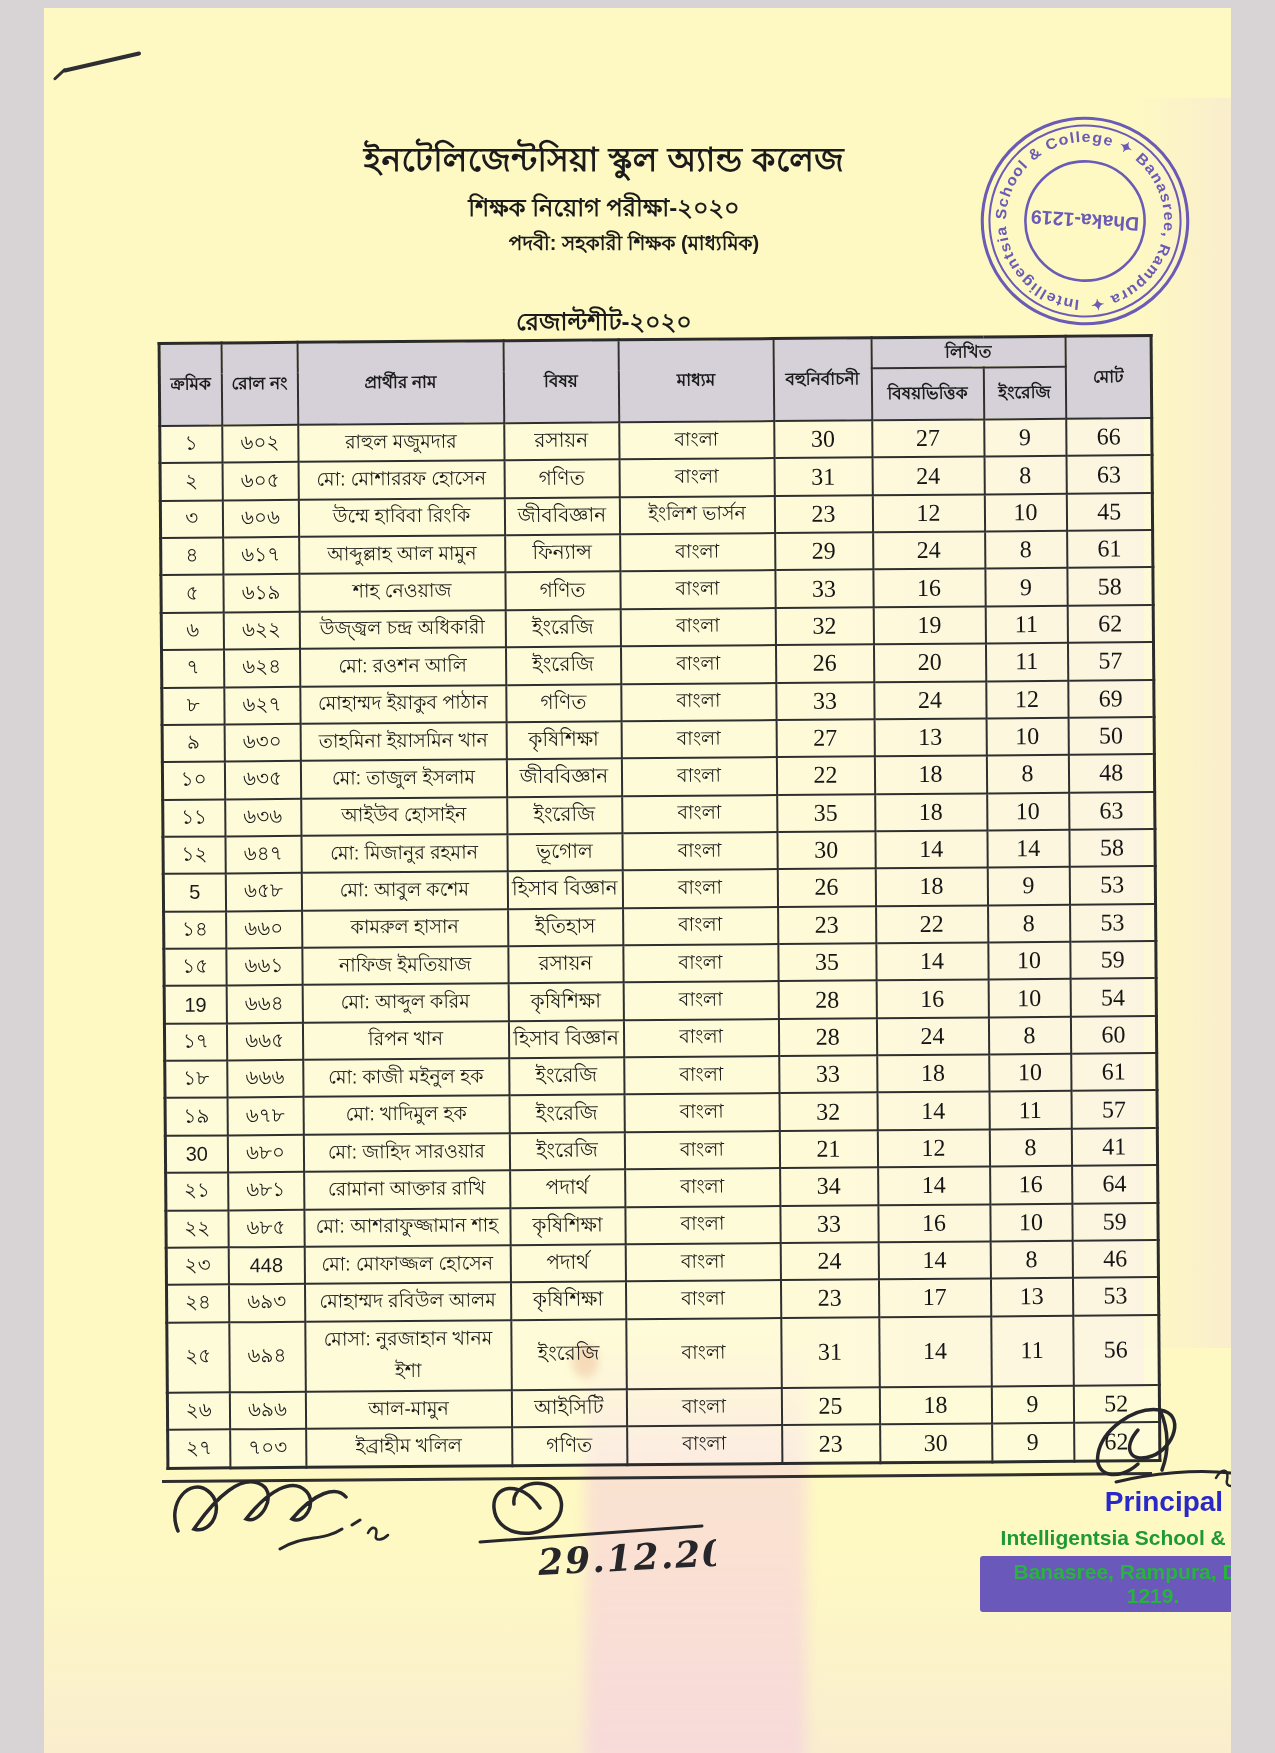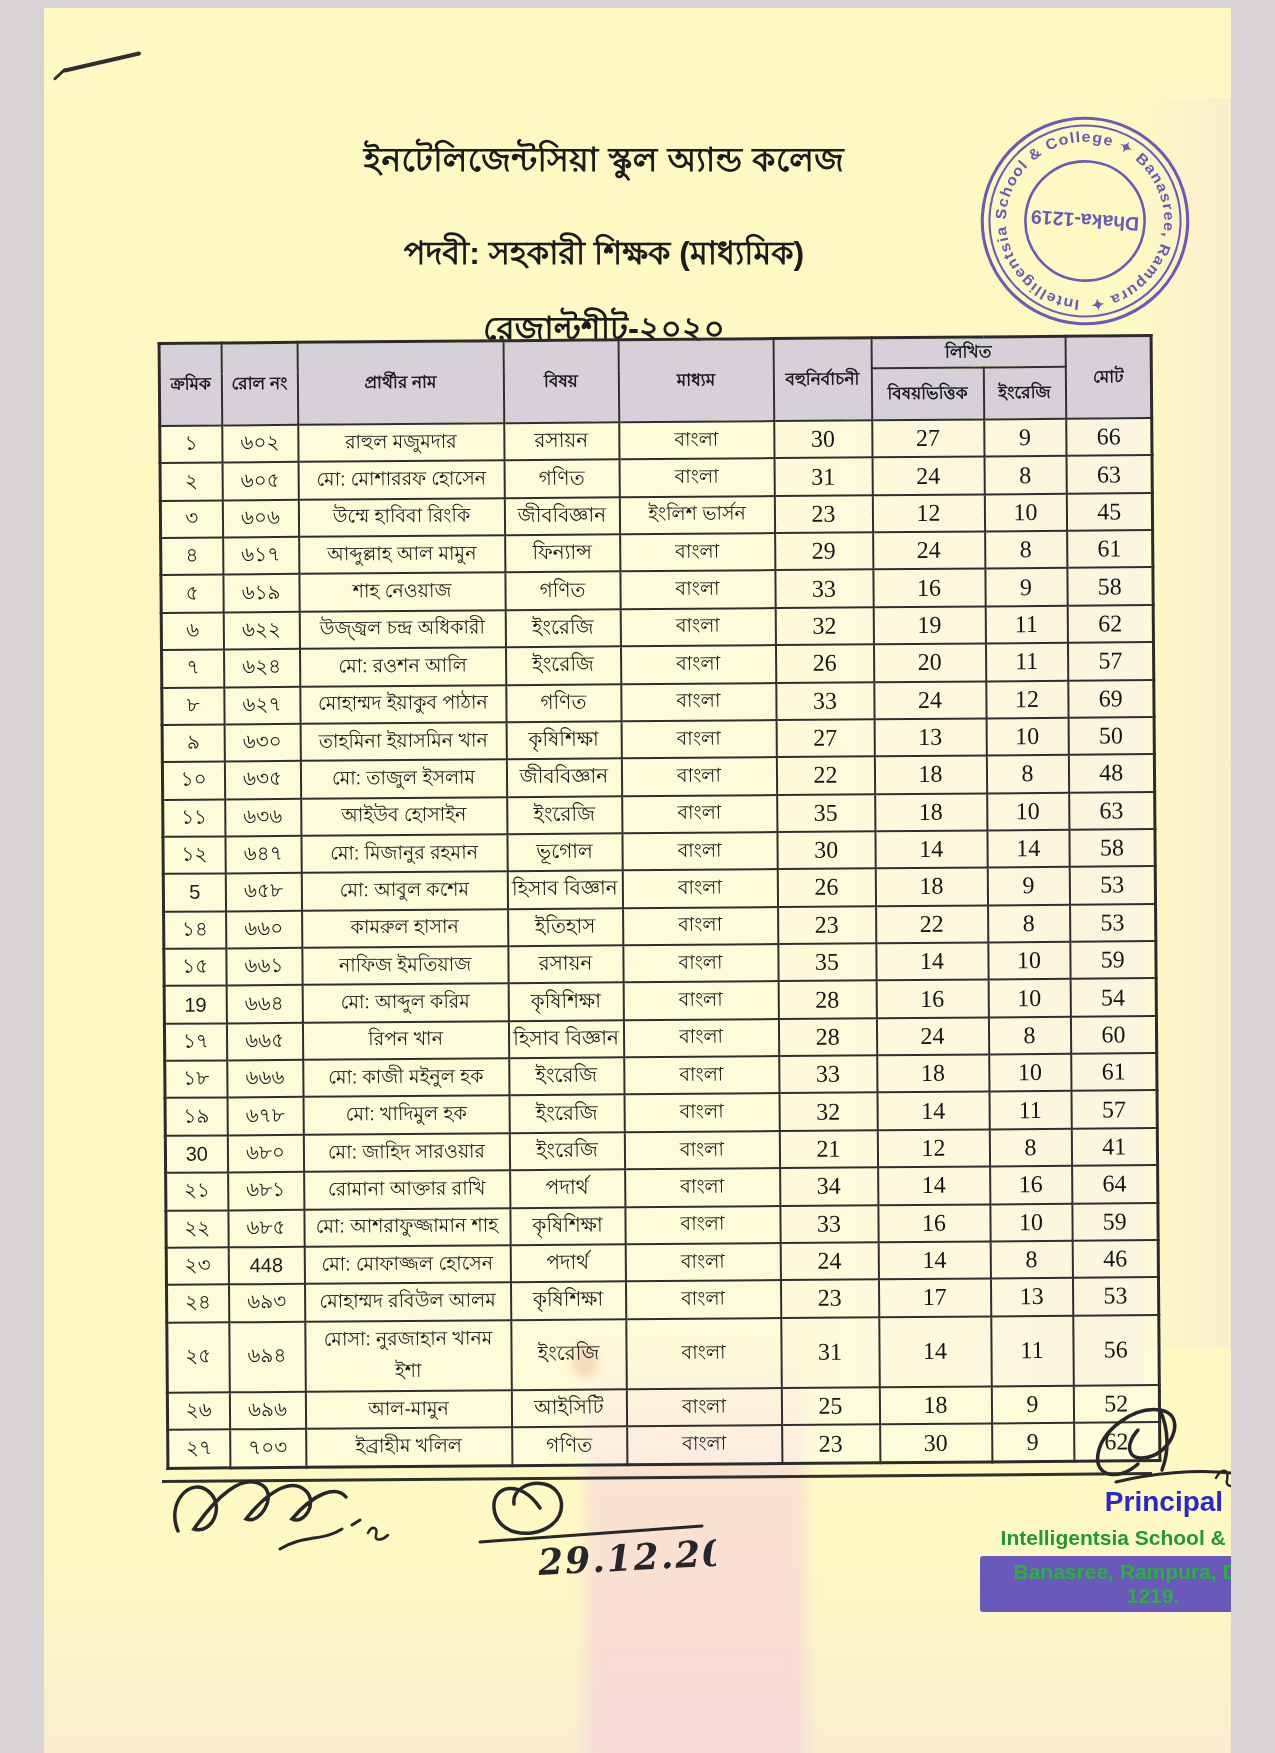--- a/index.html
+++ b/index.html
@@ -19,22 +19,22 @@
   #tint-mid    { left:720px; top:380px; width:380px; height:1000px;
                  background:linear-gradient(90deg, rgba(246,228,238,0), rgba(243,222,234,.35)); }
   .scan-mark { position:absolute; left:18px; top:52px; width:80px; height:4px;
                background:#2e2e33; transform:rotate(-13deg); border-radius:2px; }
   .scan-mark::before { content:""; position:absolute; left:-12px; top:3px; width:16px; height:3px;
                background:#2e2e33; transform:rotate(-30deg); border-radius:2px; }
 
   .hline { position:absolute; left:0; width:1120px; text-align:center; font-weight:bold; }
   .t1 { top:126px; font-size:33px; letter-spacing:.5px; }
   .t2 { top:181px; font-size:24px; }
-  .t3 { top:220px; font-size:32px; }
-  .t4 { top:295px; font-size:33px; }
+  .t3 { top:220px; font-size:20px;padding-left:30px; }
+  .t4 { top:295px; font-size:24px; }
 
   .stamp { position:absolute; left:928px; top:100px; width:226px; height:226px; opacity:.85; }
 
   .table-wrap { position:absolute; left:118px; top:330px; width:992px;
                 transform:rotate(-0.45deg); transform-origin:50% 50%; }
   table.results { border-collapse:collapse; table-layout:fixed; width:992px; height:1128px;
                   background:rgba(255,255,255,.35); }
   table.results th, table.results td { border:2px solid #2f2f2f; padding:0 2px; text-align:center; vertical-align:middle; overflow:hidden; }
   table.results { border:3px solid #2b2b2b; }
   table.results thead th { background:#d6d0d9; font-size:17px; font-weight:bold; }
@@ -72,20 +72,21 @@
 <div class="paper">
 
   <div class="tint" id="tint-right"></div>
   <div class="tint" id="tint-band"></div>
   <div class="tint" id="tint-bottom"></div>
   <div class="tint" id="tint-mid"></div>
   <div class="scan-mark"></div>
   <div class="smudge"></div>
 
   <div class="hline t1">ইনটেলিজেন্টসিয়া স্কুল অ্যান্ড কলেজ</div>
+  <div class="hline t2">শিক্ষক নিয়োগ পরীক্ষা-২০২০</div>
   <div class="hline t3">পদবী: সহকারী শিক্ষক (মাধ্যমিক)</div>
   <div class="hline t4">রেজাল্টশীট-২০২০</div>
 
   <svg class="stamp" viewBox="0 0 220 220">
     <g transform="rotate(184 110 110)" stroke="#5140b4" fill="none">
       <circle cx="110" cy="110" r="100" stroke-width="3"></circle>
       <circle cx="110" cy="110" r="93" stroke-width="2"></circle>
       <circle cx="110" cy="110" r="58" stroke-width="2.5"></circle>
       <path id="ringPath" d="M 110 33 A 77 77 0 1 1 109.9 33" stroke="none"></path>
       <text font-size="14.5" font-weight="bold" fill="#5140b4" stroke="none" letter-spacing="1">

